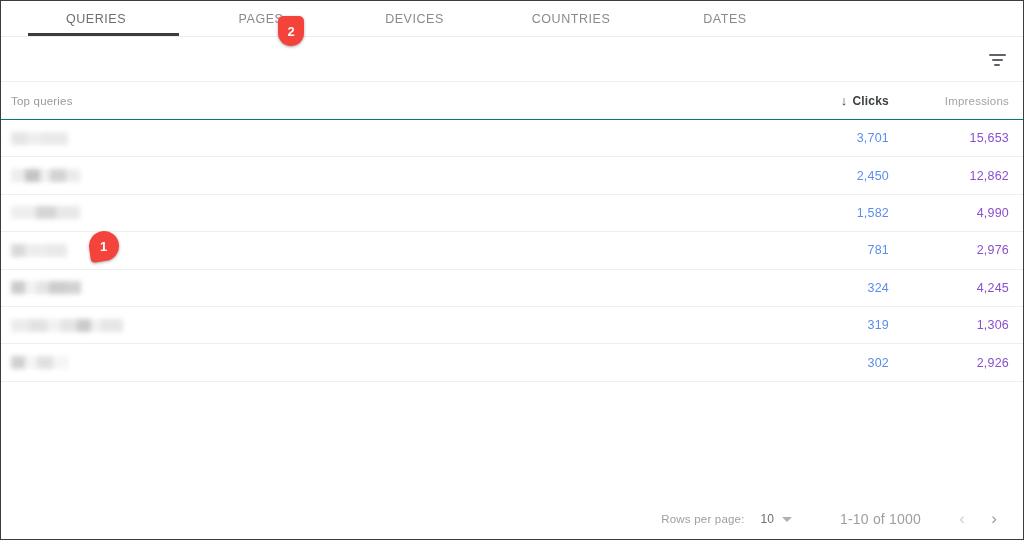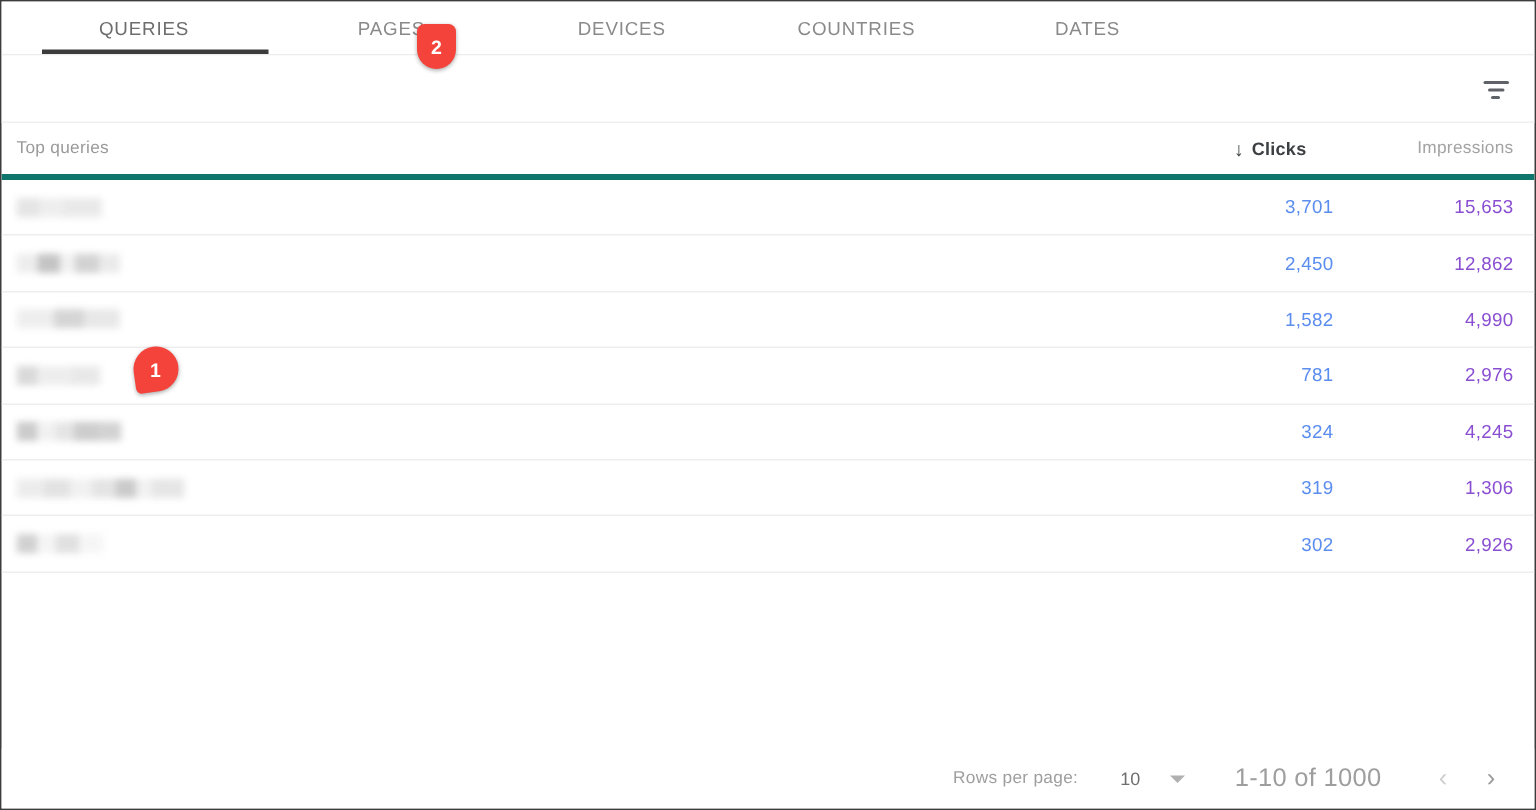--- a/index.html
+++ b/index.html
@@ -95,23 +95,22 @@
   .filter-btn i:nth-child(2) { width: 11px; height: 2.6px; }
   .filter-btn i:nth-child(3) { width: 6px;  height: 2.6px; }
 
   
   .table { width: 100%; }
   .thead {
     display: flex;
     align-items: center;
     height: 38px;
     padding: 0 14px 0 10px;
-    border-bottom: 4px solid #0f766e;
+    border-bottom: 1px solid #0f766e;
     box-sizing: border-box;
-    gap: 18px;
   }
   .th-query {
     flex: 1;
     font-size: 11.5px;
     color: #9a9a9a;
     letter-spacing: 0.2px;
   }
   .th-clicks {
     width: 125px;
     text-align: right;
@@ -197,39 +196,39 @@
     box-sizing: border-box;
   }
   .rpp-label {
     font-size: 11.5px;
     color: #9e9e9e;
     letter-spacing: 0.2px;
   }
   .rpp-select {
     display: flex;
     align-items: center;
-    gap: 20px;
-    margin-left: 28px;
+    gap: 8px;
+    margin-left: 16px;
     cursor: pointer;
     user-select: none;
   }
   .rpp-value {
     font-size: 12px;
     color: #6e6e6e;
   }
   .caret {
     width: 0; height: 0;
     border-left: 5px solid transparent;
     border-right: 5px solid transparent;
     border-top: 5px solid #b0b0b0;
   }
   .range-label {
-    font-size: 17px;
+    font-size: 14px;
     color: #9e9e9e;
-    margin-left: 33px;
+    margin-left: 48px;
     letter-spacing: 0.2px;
   }
   .pager-btn {
     width: 30px;
     height: 30px;
     display: flex;
     align-items: center;
     justify-content: center;
     font-size: 17px;
     cursor: pointer;

